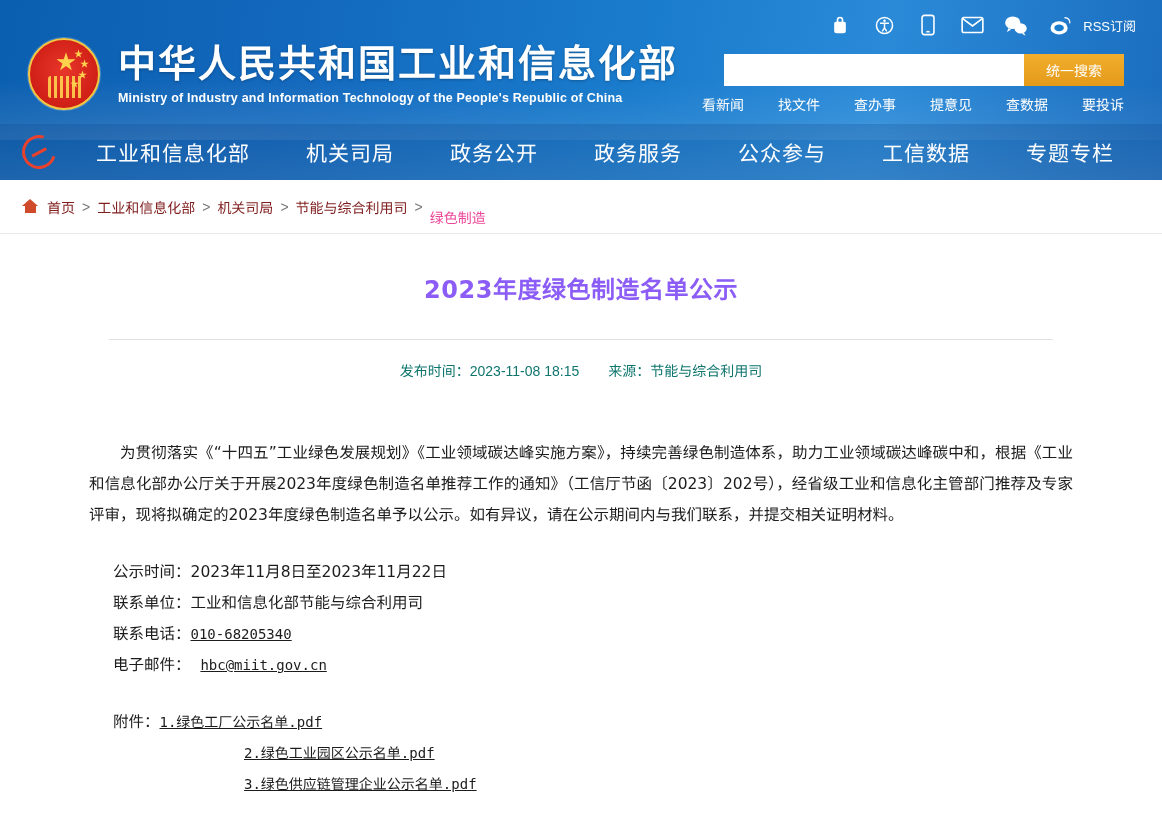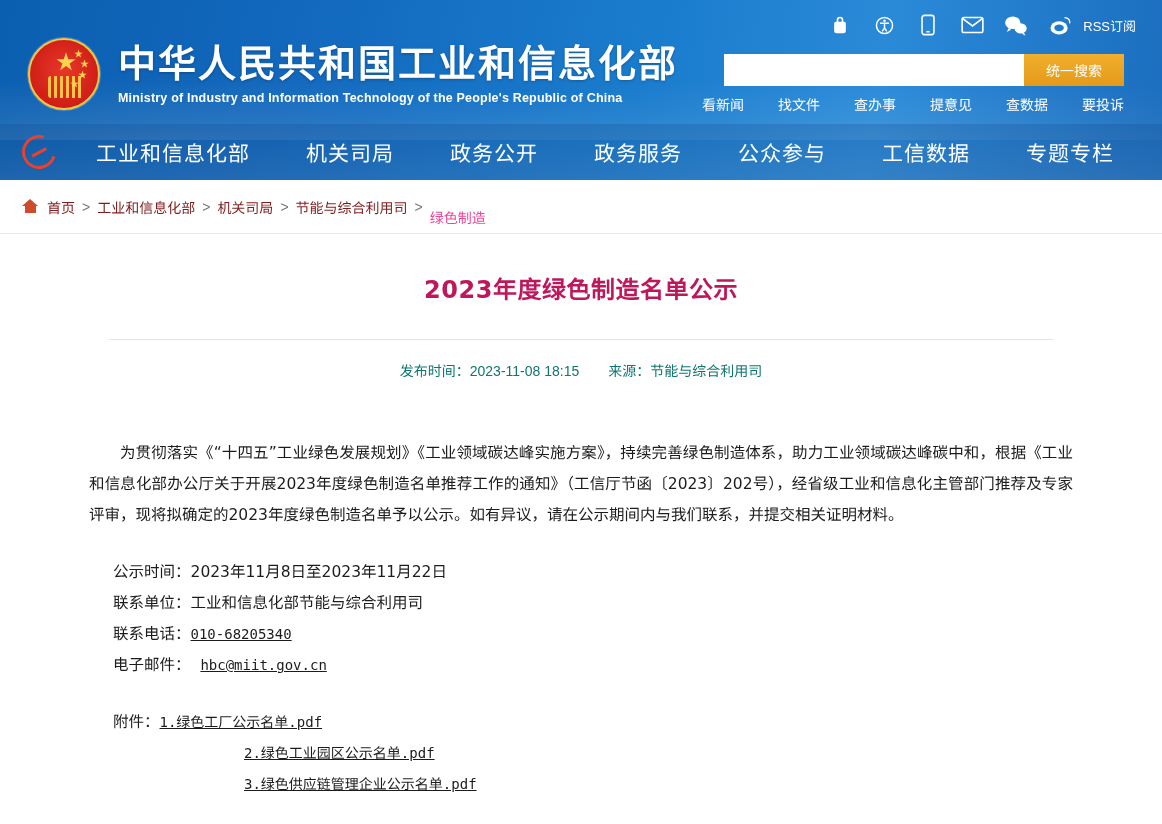--- a/index.html
+++ b/index.html
@@ -233,21 +233,21 @@
   
   .article {
     width: 1000px;
     margin: 0 auto;
     padding-top: 36px;
   }
   .art-title {
     text-align: center;
     font-size: 24px;
     font-weight: bold;
-    color: #be185d;
+    color: #8b5cf6;
     font-family: "DejaVu Sans", sans-serif;
     letter-spacing: .5px;
   }
   .art-divider {
     margin: 34px 28px 0 28px;
     border-top: 1px solid #e2e2e2;
   }
   .art-meta {
     display: flex;
     justify-content: center;

